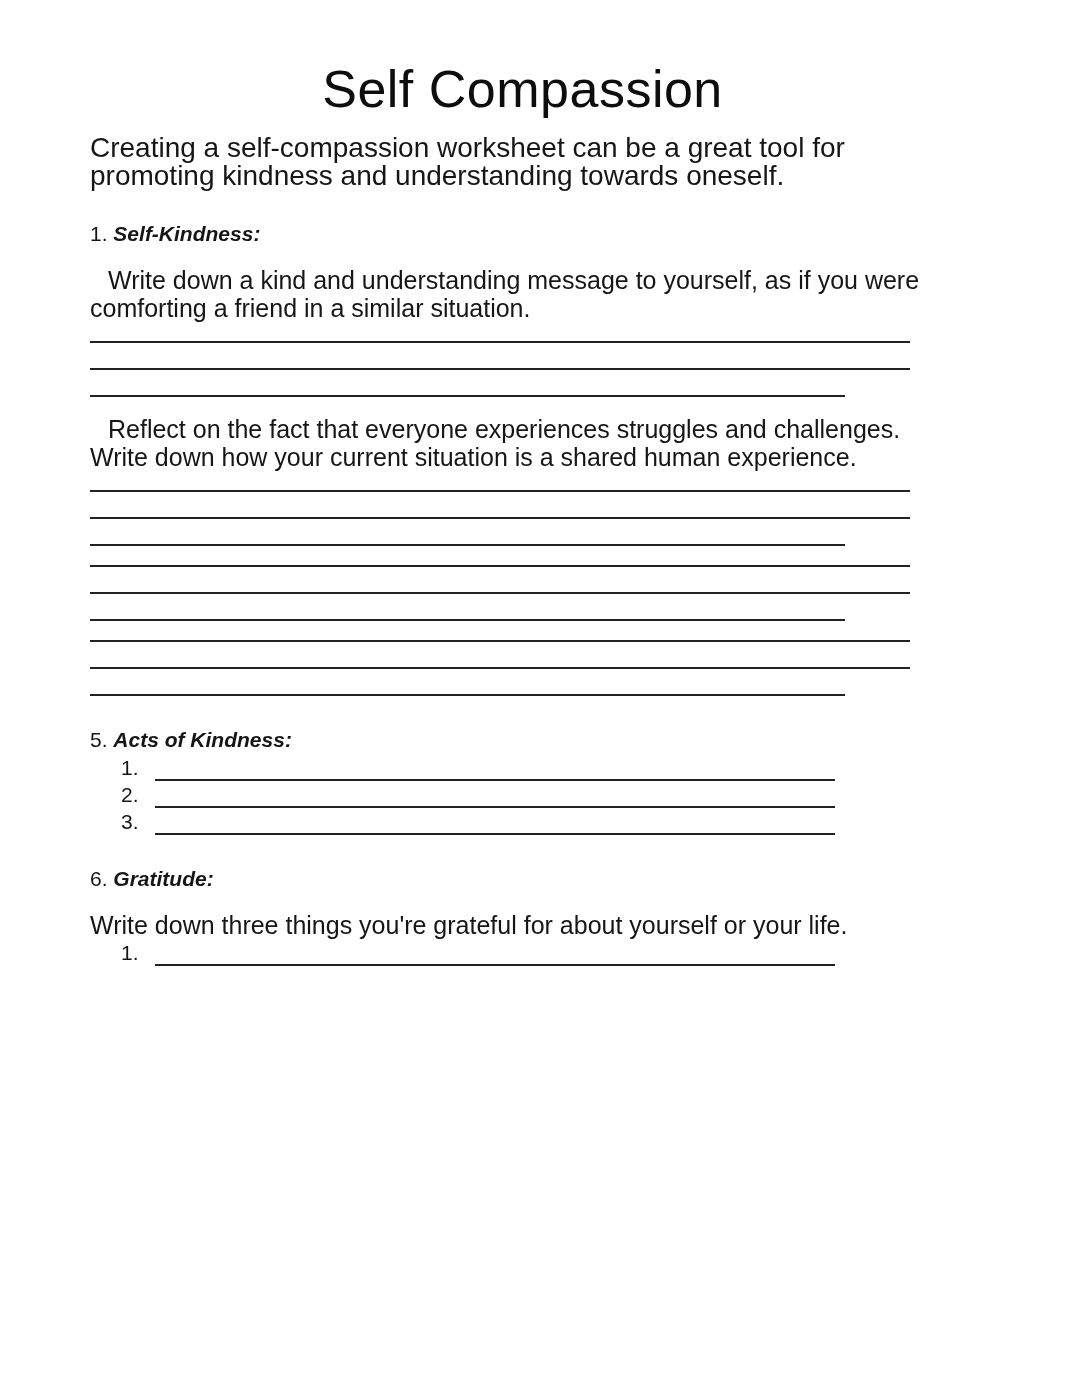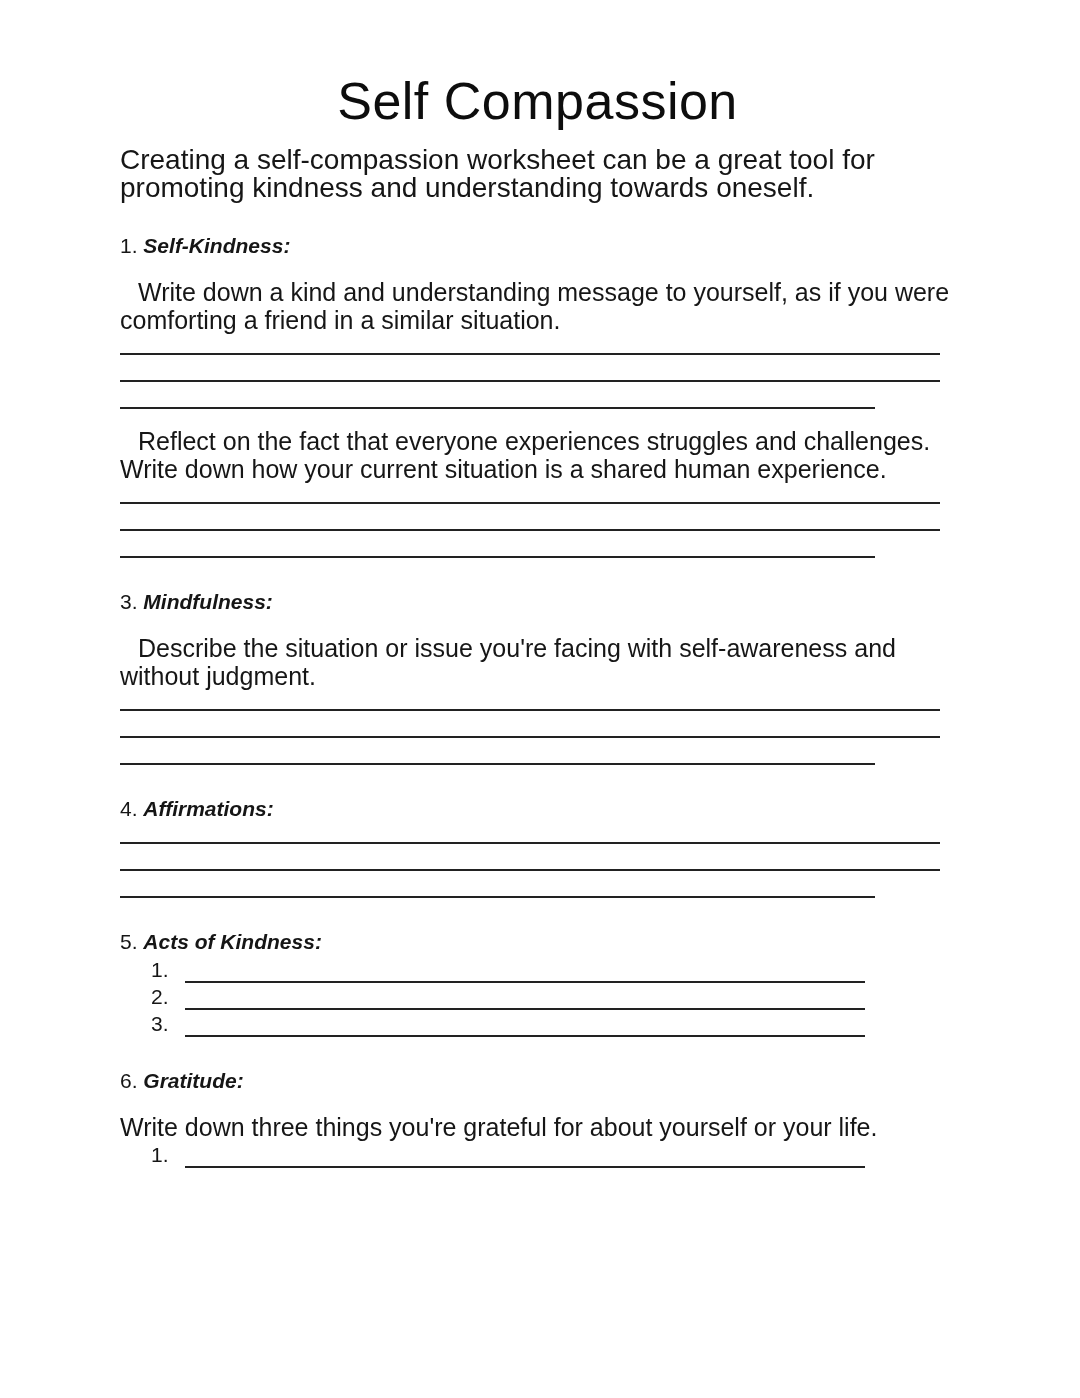--- a/index.html
+++ b/index.html
@@ -11,22 +11,21 @@
     width: 1080px;
     height: 1398px;
     overflow: hidden;
     font-family: "Liberation Sans", sans-serif;
     color: #161616;
   }
   .page {
     box-sizing: border-box;
     width: 1080px;
     height: 1088px;
-    padding: 54px 125px 0 120px;
-    margin-top: 12px;
+    padding: 54px 125px 0 90px;
   }
   .title {
     font-size: 52px;
     font-weight: 400;
     line-height: 70px;
     margin: 0;
     text-align: center;
     letter-spacing: 0.5px;
     color: #0d0d0d;
   }
@@ -108,31 +107,28 @@
   <div>
     <p class="section-body indented">Reflect on the fact that everyone experiences struggles and challenges. Write down how your current situation is a shared human experience.</p>
     <div class="answer-lines">
       <div class="answer-line"></div>
       <div class="answer-line"></div>
       <div class="answer-line short"></div>
     </div>
   </div>
 
   <div>
-    <div class="section-heading"><span>3.</span> <strong>Mindfulness:</strong></div>
-    <p class="section-body indented">Describe the situation or issue you're facing with self-awareness and without judgment.</p>
     <div class="answer-lines">
       <div class="answer-line"></div>
       <div class="answer-line"></div>
       <div class="answer-line short"></div>
     </div>
   </div>
 
   <div>
-    <div class="section-heading"><span>4.</span> <strong>Affirmations:</strong></div>
     <div class="answer-lines">
       <div class="answer-line"></div>
       <div class="answer-line"></div>
       <div class="answer-line short"></div>
     </div>
   </div>
 
   <div>
     <div class="section-heading"><span>5.</span> <strong>Acts of Kindness:</strong></div>
     <div class="wlist">

